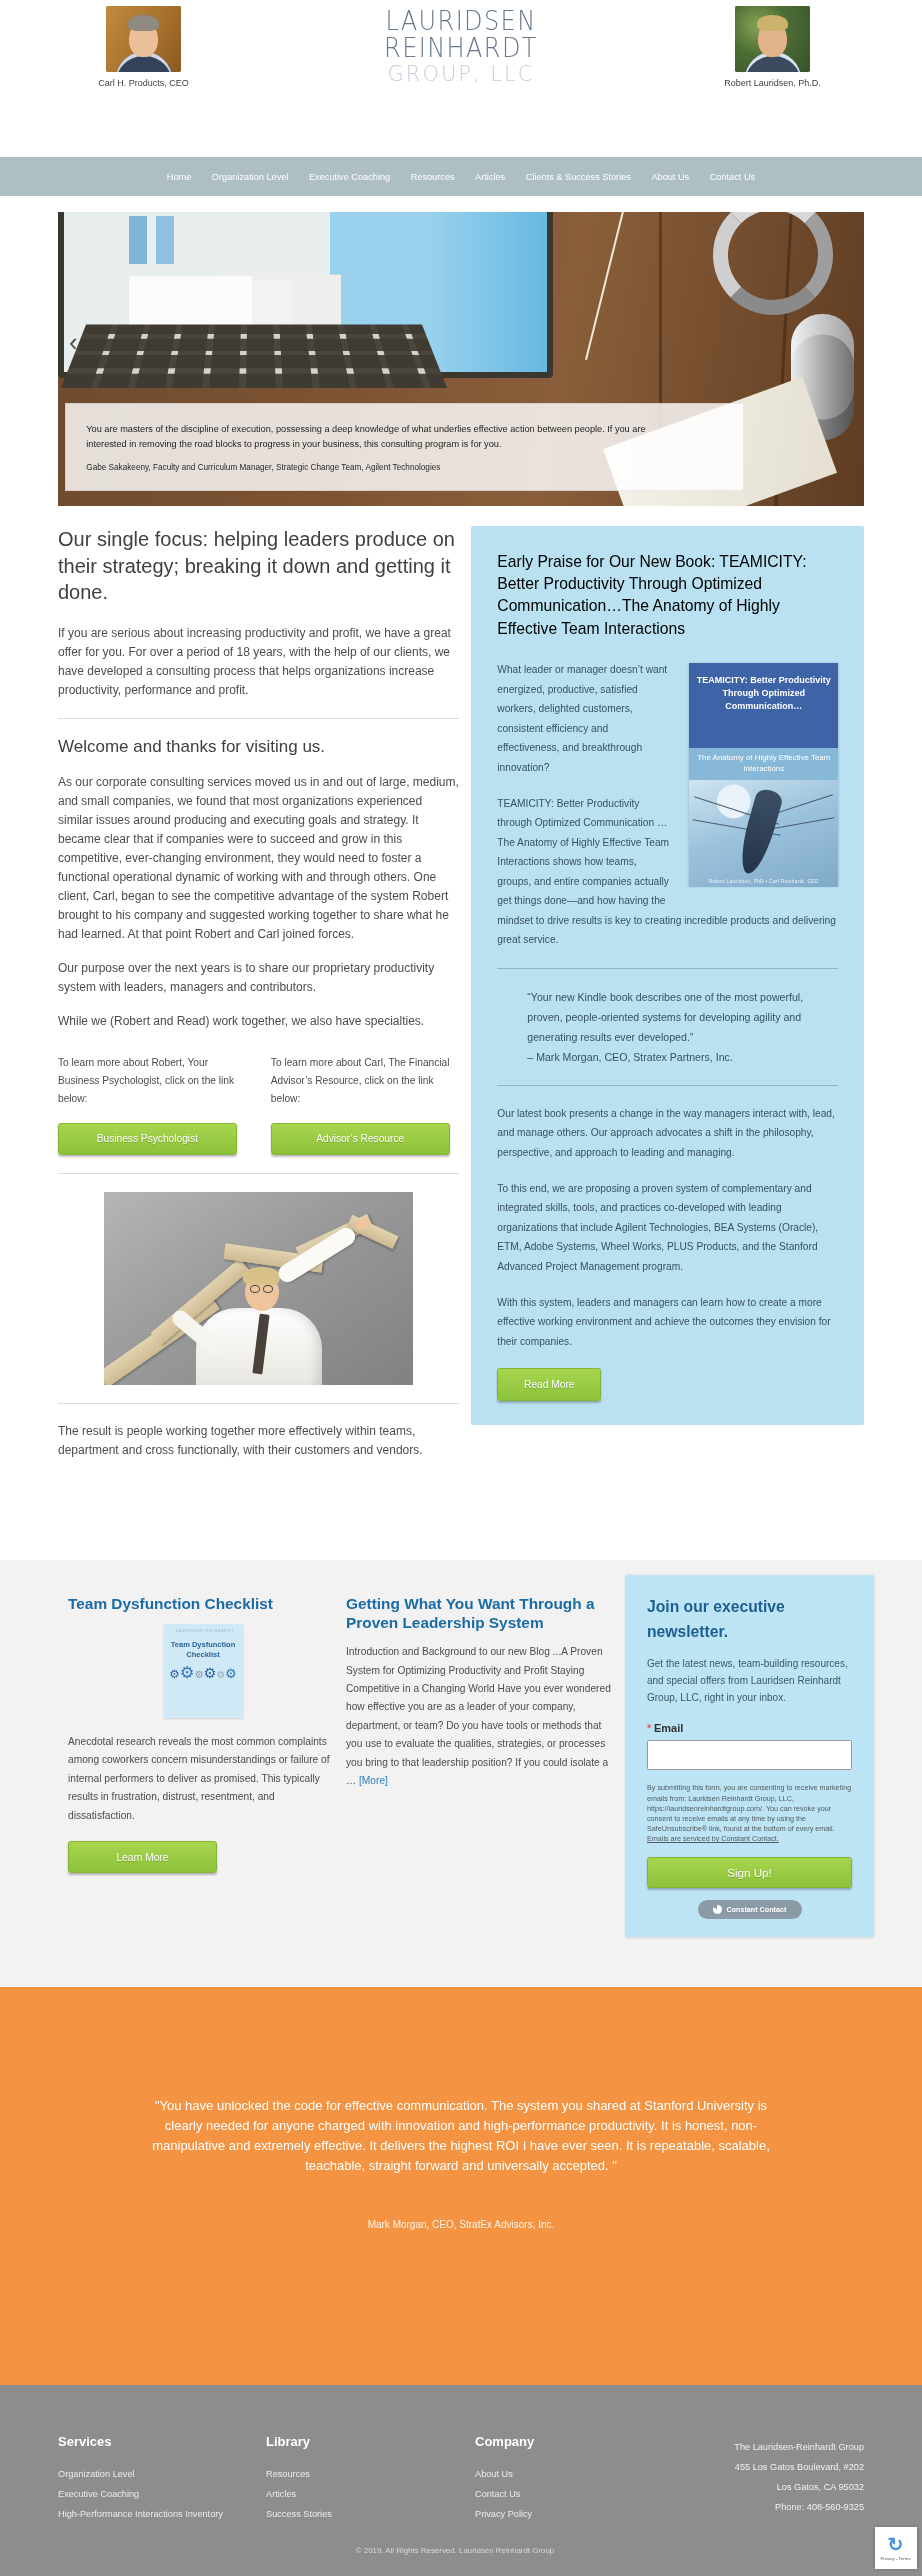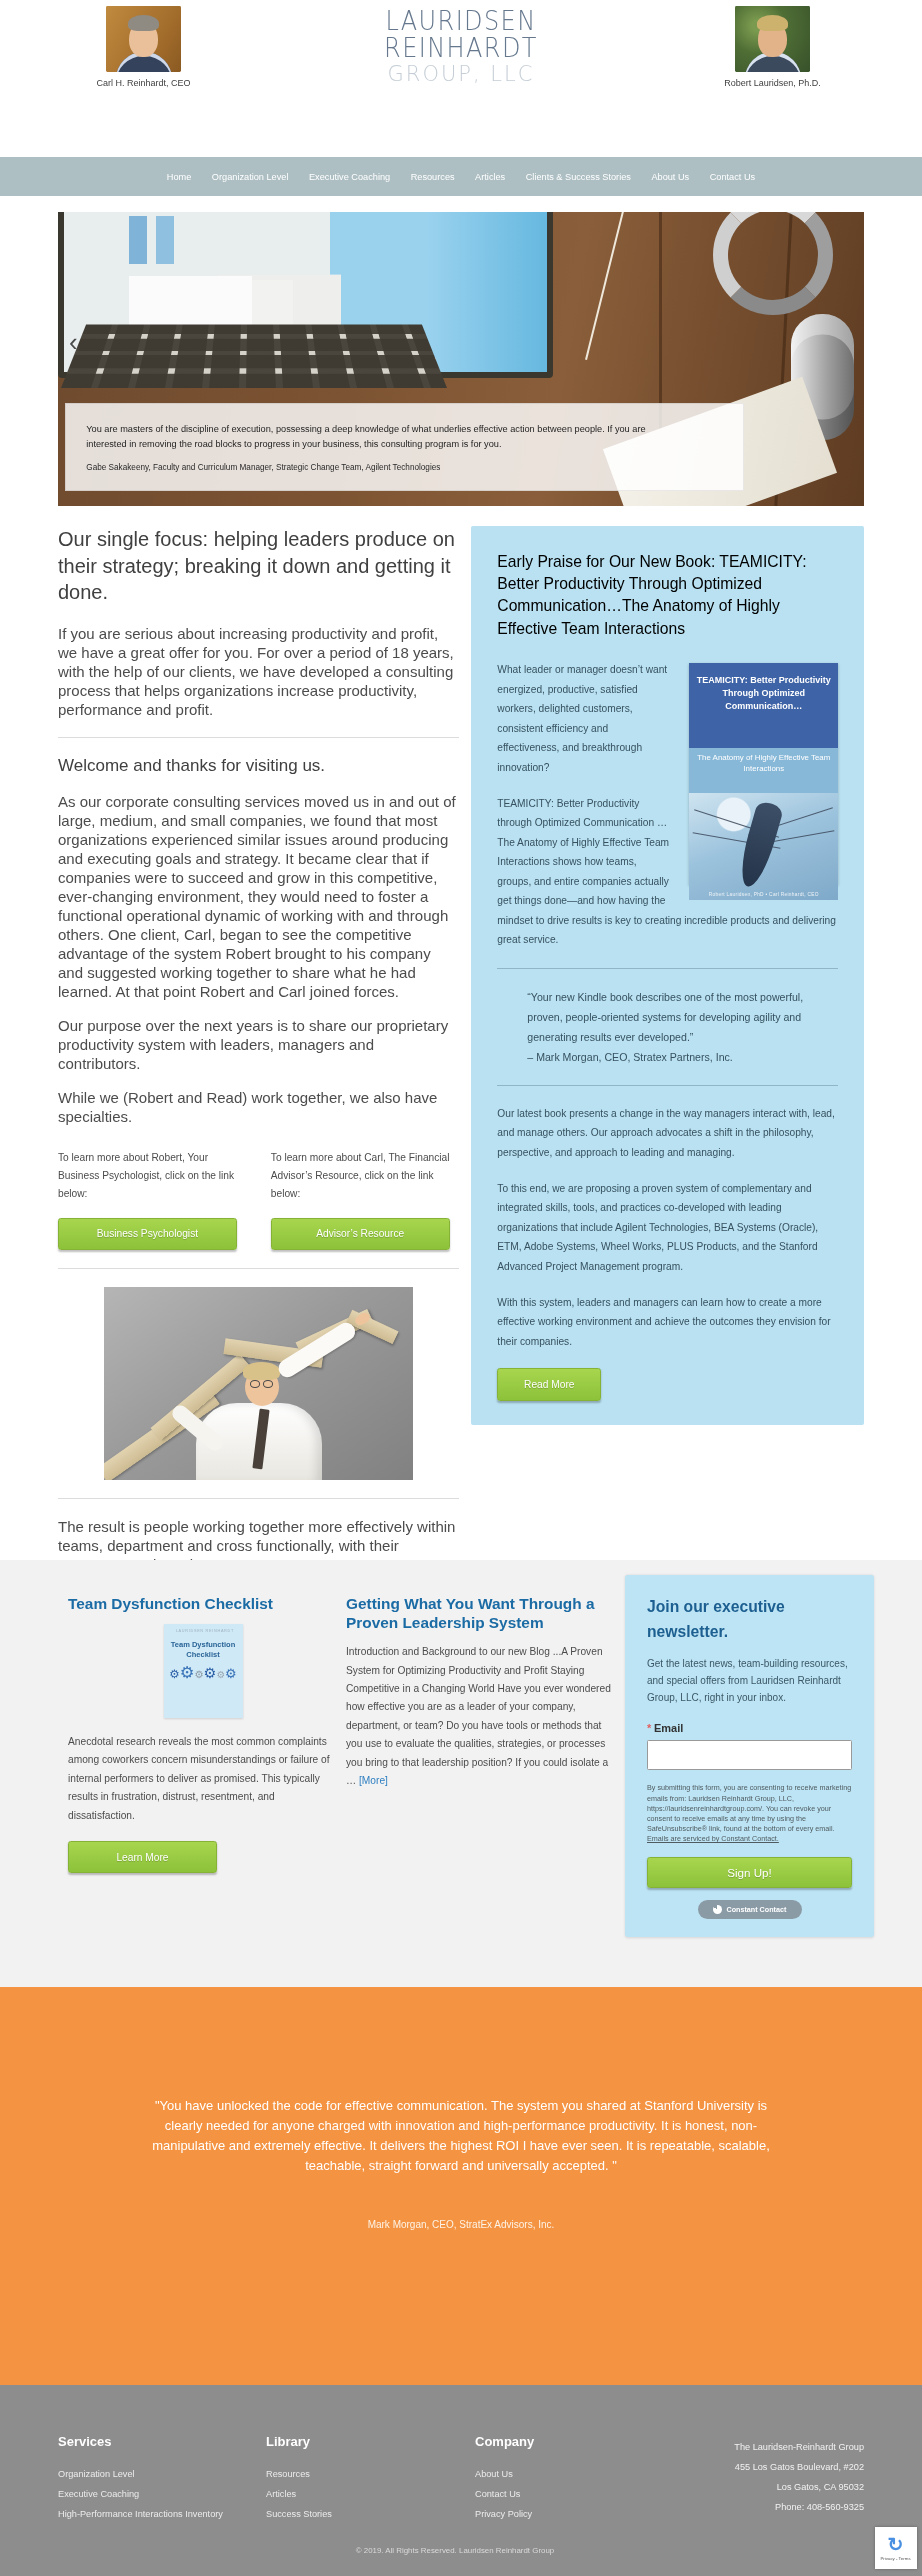--- a/index.html
+++ b/index.html
@@ -63,21 +63,21 @@
                 border:0.7px solid rgba(0,0,0,0.08); padding:18px 20.5px; }
   .hero-quote .q { font-size:9.2px; line-height:15px; color:#1f1f1f; max-width:601px; }
   .hero-quote .a { font-size:8.2px; color:#2a2a2a; margin-top:11px; }
   .carousel-prev { position:absolute; left:11px; top:117px; font-size:26px; color:#4b4b4b; line-height:1; cursor:pointer;
                    text-shadow:0 0 4.1px rgba(255,255,255,0.7); }
 
   
   .main { display:flex; gap:12.3px; padding:20.5px 58px 0; height:1054px; overflow:hidden; }
   .col-left { width:401px; flex:0 0 401px; }
   h1.headline { font-size:20px; font-weight:400; color:#404040; line-height:1.33; margin-bottom:18px; }
-  p.body { font-size:15px; line-height:19px; color:#4c4c4c; margin-bottom:15px; }
+  p.body { font-size:12px; line-height:19px; color:#4c4c4c; margin-bottom:15px; }
   hr.div { border:0; border-top:0.7px solid #dcdcdc; margin:18px 0; }
   h2.welcome { font-size:17px; font-weight:400; color:#404040; margin-bottom:16.4px; }
   .two-cols { display:flex; gap:24.6px; margin-top:23px; }
   .two-cols .sub { flex:1; font-size:10.2px; line-height:18px; }
   .green-btn { display:flex; align-items:center; justify-content:center; border:0.7px solid #86b236; border-radius:2.7px;
                background:linear-gradient(#a8d54e,#8cc23a); color:#fff; font-size:10.2px; cursor:pointer;
                box-shadow:0 1.4px 2px rgba(0,0,0,0.25); text-shadow:0 0.7px 0.7px rgba(0,0,0,0.2); }
   .two-cols .green-btn { width:95%; height:32px; margin-top:15px; }
 
   .arrow-image { position:relative; width:309px; height:193px; margin:5.5px auto; overflow:hidden;
@@ -103,21 +103,21 @@
   .p-arm2 { position:absolute; left:63px; top:133px; width:61px; height:16.4px; border-radius:8.2px; background:#f5f4ef; transform:rotate(40deg); }
 
   
   .book-box { width:393px; flex:0 0 393px; background:#b9e1f1; border-radius:2px; padding:24.6px 26px; color:#37515f; align-self:flex-start; }
   .book-box h2 { font-size:15.7px; font-weight:400; color:#000000; line-height:1.42; margin-bottom:20.5px; }
   .book-box p { font-size:10.2px; line-height:19.5px; margin-bottom:16.4px; }
   .book-box hr { border:0; border-top:0.7px solid rgba(47,79,99,0.3); margin:18px 0; }
   .book-box blockquote { margin:15px 0 15px 30px; font-size:10.6px; line-height:20px; }
   .book-cover { float:right; width:149px; height:223px; margin:2.7px 0 9.6px 16.4px; box-shadow:0 0.7px 2.7px rgba(0,0,0,0.25); }
   .bc-top { height:85px; background:#3e63a6; color:#fff; font-weight:bold; font-size:9px; line-height:1.45; text-align:center; padding:11px 6.8px 0; }
-  .bc-mid { height:45px; background:#88b8d8; color:#fff; font-size:7.9px; line-height:1.35; text-align:center; padding:4.8px 5.5px 0; }
+  .bc-mid { height:32px; background:#88b8d8; color:#fff; font-size:7.9px; line-height:1.35; text-align:center; padding:4.8px 5.5px 0; }
   .bc-photo { position:relative; height:107px; overflow:hidden;
               background:radial-gradient(circle at 30% 20%, #e8f2f8 0 12%, transparent 13%),
                          linear-gradient(160deg,#cfe4f0,#9cc3dd 45%,#7fa9c9); }
   .bc-boat { position:absolute; left:38%; top:8%; width:18%; height:80%; background:linear-gradient(#3c4f66,#24344a);
              transform:rotate(16deg); border-radius:45% 45% 50% 50% / 12% 12% 60% 60%; }
   .bc-oar { position:absolute; height:1.4px; background:rgba(60,72,90,0.85); width:60%; }
   .bc-o1 { left:2%; top:28%; transform:rotate(18deg); } .bc-o2 { left:2%; top:44%; transform:rotate(10deg); }
   .bc-o3 { right:2%; top:26%; transform:rotate(-18deg); } .bc-o4 { right:2%; top:42%; transform:rotate(-10deg); }
   .bc-authors { position:absolute; left:0; right:0; bottom:2.7px; text-align:center; font-size:4.8px; color:#eef3f7; letter-spacing:0.3px; }
   .read-more { width:104px; height:33px; margin-top:4.1px; }
@@ -176,21 +176,21 @@
 <body>
 
 <div class="header">
   <div class="person left">
     <div class="photo carl">
       <div class="bg"></div>
         <div class="suit"></div>
         <div class="face"></div>
         <div class="hair"></div>
     </div>
-    <div class="caption">Carl H. Reinhardt, CEO</div>
+    <div class="caption">Carl H. Products, CEO</div>
   </div>
   <div class="logo">
     <div class="l1">LAURIDSEN</div>
     <div class="l2">REINHARDT</div>
     <div class="l3">GROUP, LLC</div>
   </div>
   <div class="person right">
     <div class="photo robert">
       <div class="bg"></div>
         <div class="suit"></div>

